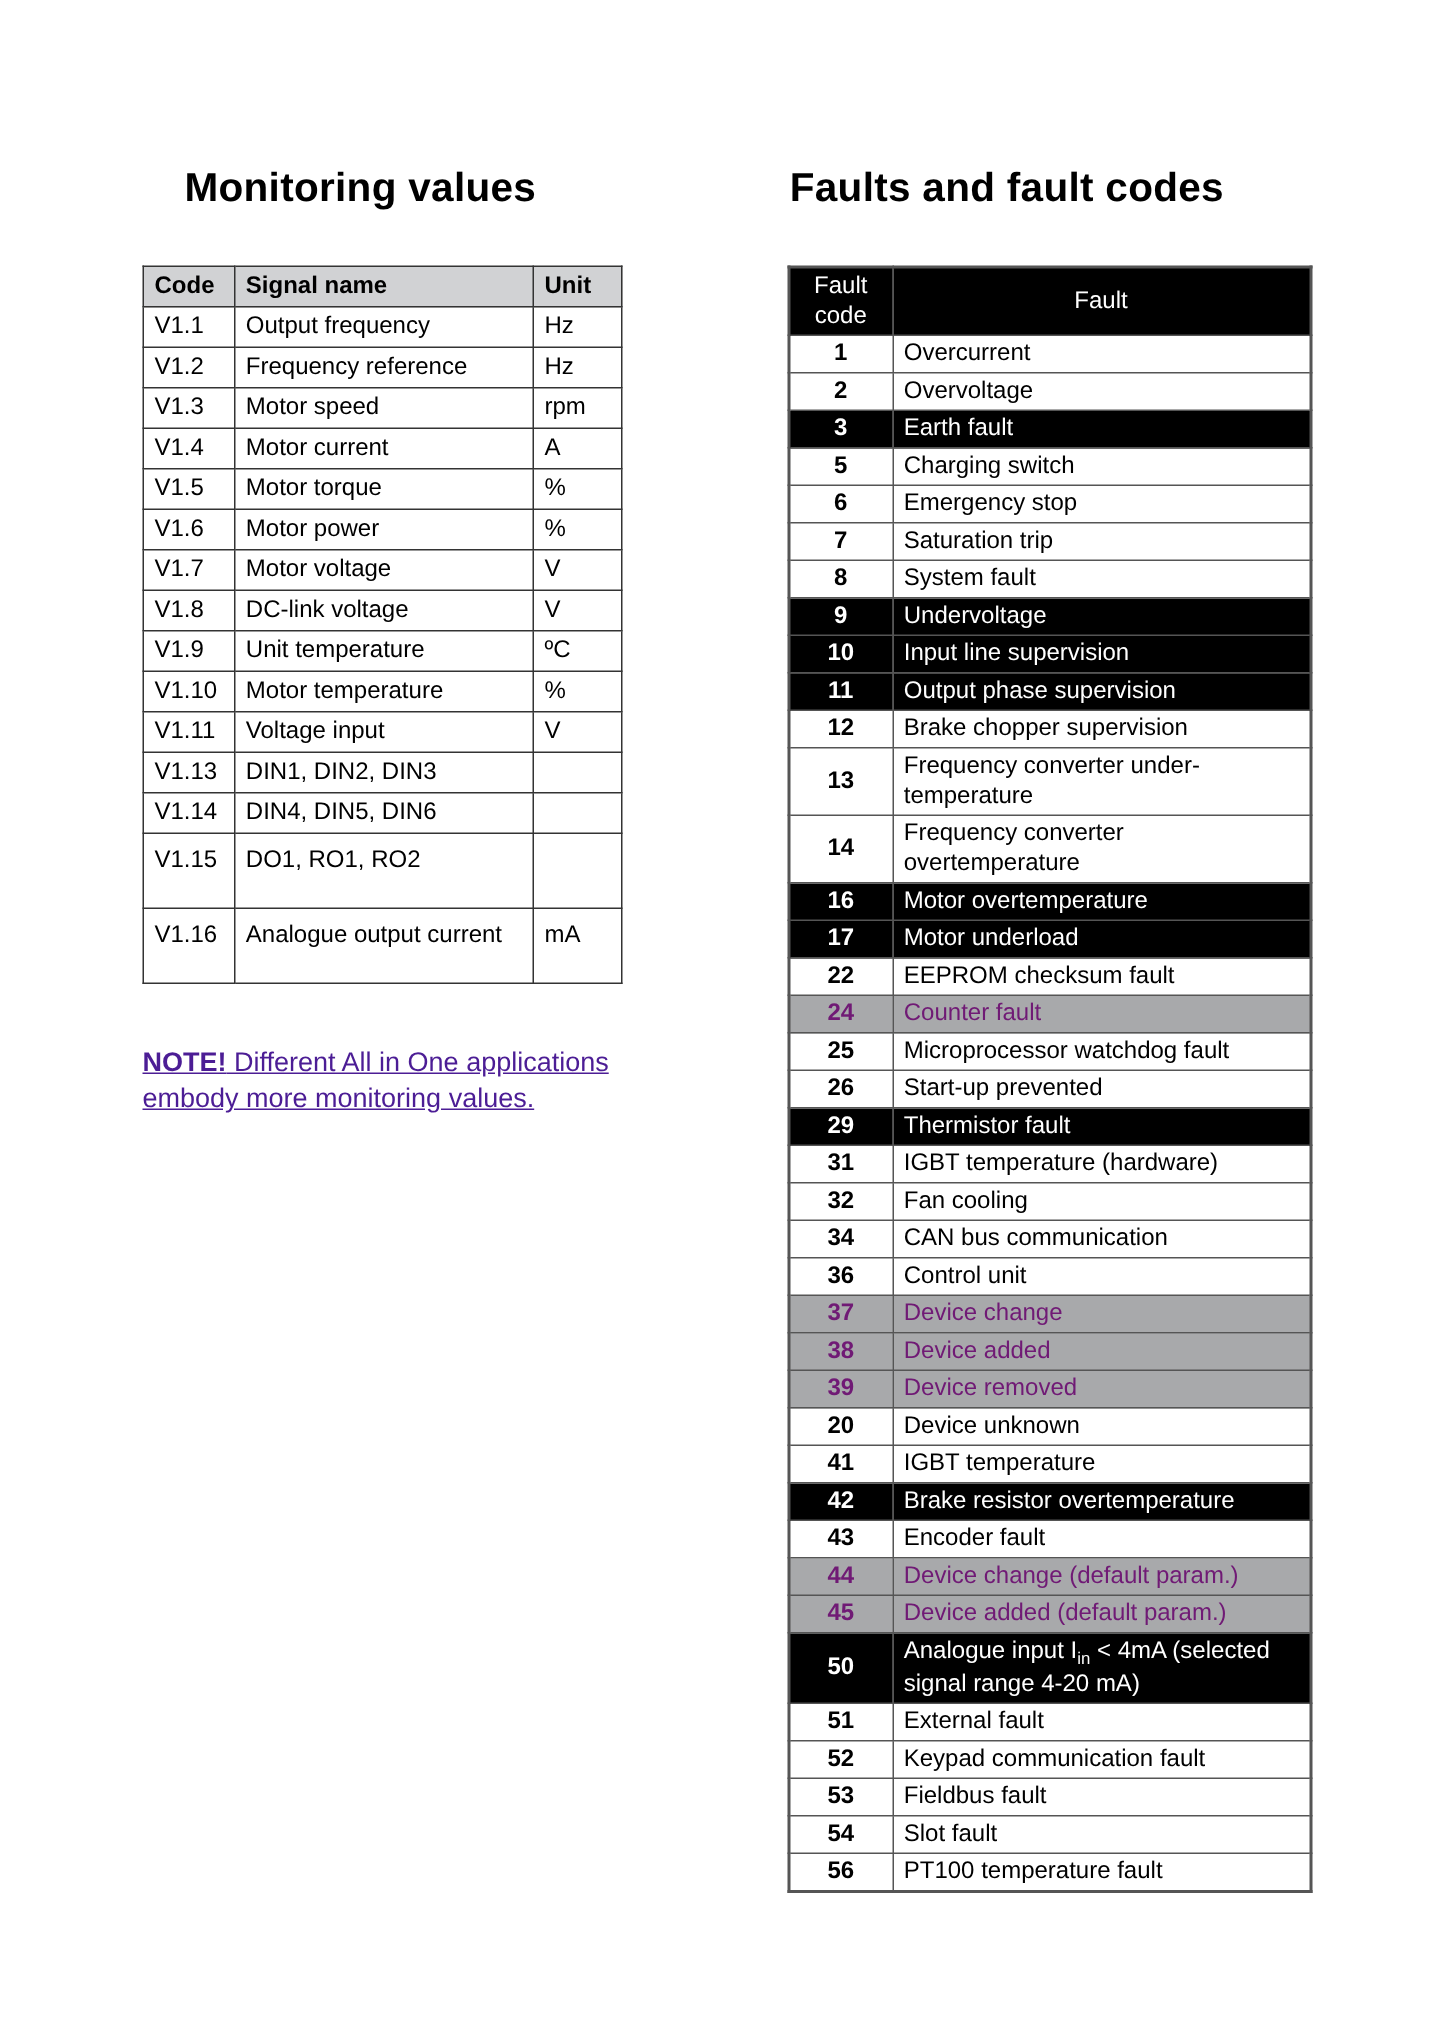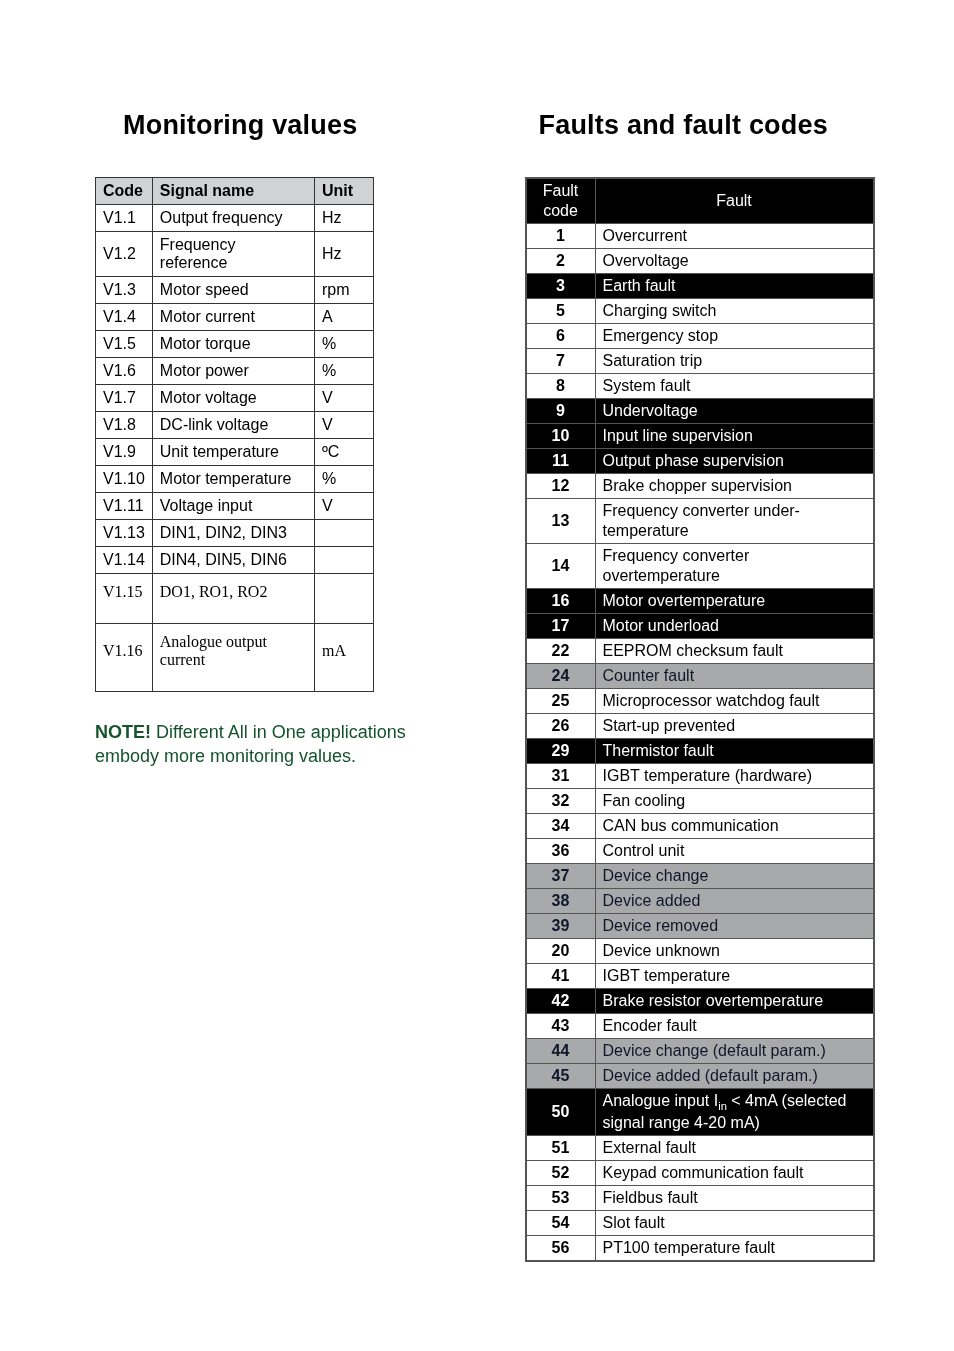--- a/index.html
+++ b/index.html
@@ -19,26 +19,26 @@
   .col {
     flex: 1;
   }
   h2 {
     font-size: 27px;
     font-weight: 700;
     margin: 0 0 36px 0;
     letter-spacing: 0.2px;
   }
   .col-left h2 { margin-left: 28px; }
-  .col-right h2 { margin-left: 14px; }
+  .col-right h2 { margin-left: 2px; }
 
   
   .mon-table {
     border-collapse: collapse;
-    width: 279px;
+    width: 320px;
     font-size: 16px;
   }
   .mon-table th, .mon-table td {
     border: 1px solid #333;
     padding: 4px 7px;
     text-align: left;
     vertical-align: middle;
   }
   .mon-table th {
     background: #d1d2d4;
@@ -50,28 +50,29 @@
     color: #0a8a2b;
     background: #f0f0f0;
     width: 62px;
   }
   .mon-table td.code.m {
     color: #333;
   }
   .mon-table td.unit {
     width: 44px;
   }
-  .mon-table tr.tall td { padding-top: 9px; padding-bottom: 22px; font-family: Liberation Serif, serif; }
+  .mon-table tr.tall td { padding-top: 9px; padding-bottom: 22px; }
 
   .note {
-    margin-top: 28px;
+    margin-top: 40px;
     font-size: 18px;
     line-height: 1.35;
-    color: #14532d;
+    color: #4c1d95;
     max-width: 320px;
+    text-decoration: underline;
   }
   .note b { font-weight: 700; }
 
   
   .fault-table {
     border-collapse: collapse;
     width: 350px;
     font-size: 16px;
     border: 2px solid #555;
   }
@@ -95,21 +96,21 @@
     width: 54px;
     text-align: center;
     font-weight: 700;
   }
   .fault-table tr.dark td {
     background: #000;
     color: #fff;
   }
   .fault-table tr.grey td {
     background: #a8a9ab;
-    color: #0f172a;
+    color: #701a75;
   }
   .fault-table tr.grey td.fc,
   .fault-table tr.dark td.fc { font-weight: 700; }
   sub { font-size: 0.7em; text-align: right; }
 </style>
 </head>
 <body>
 
 <div class="page">
 

